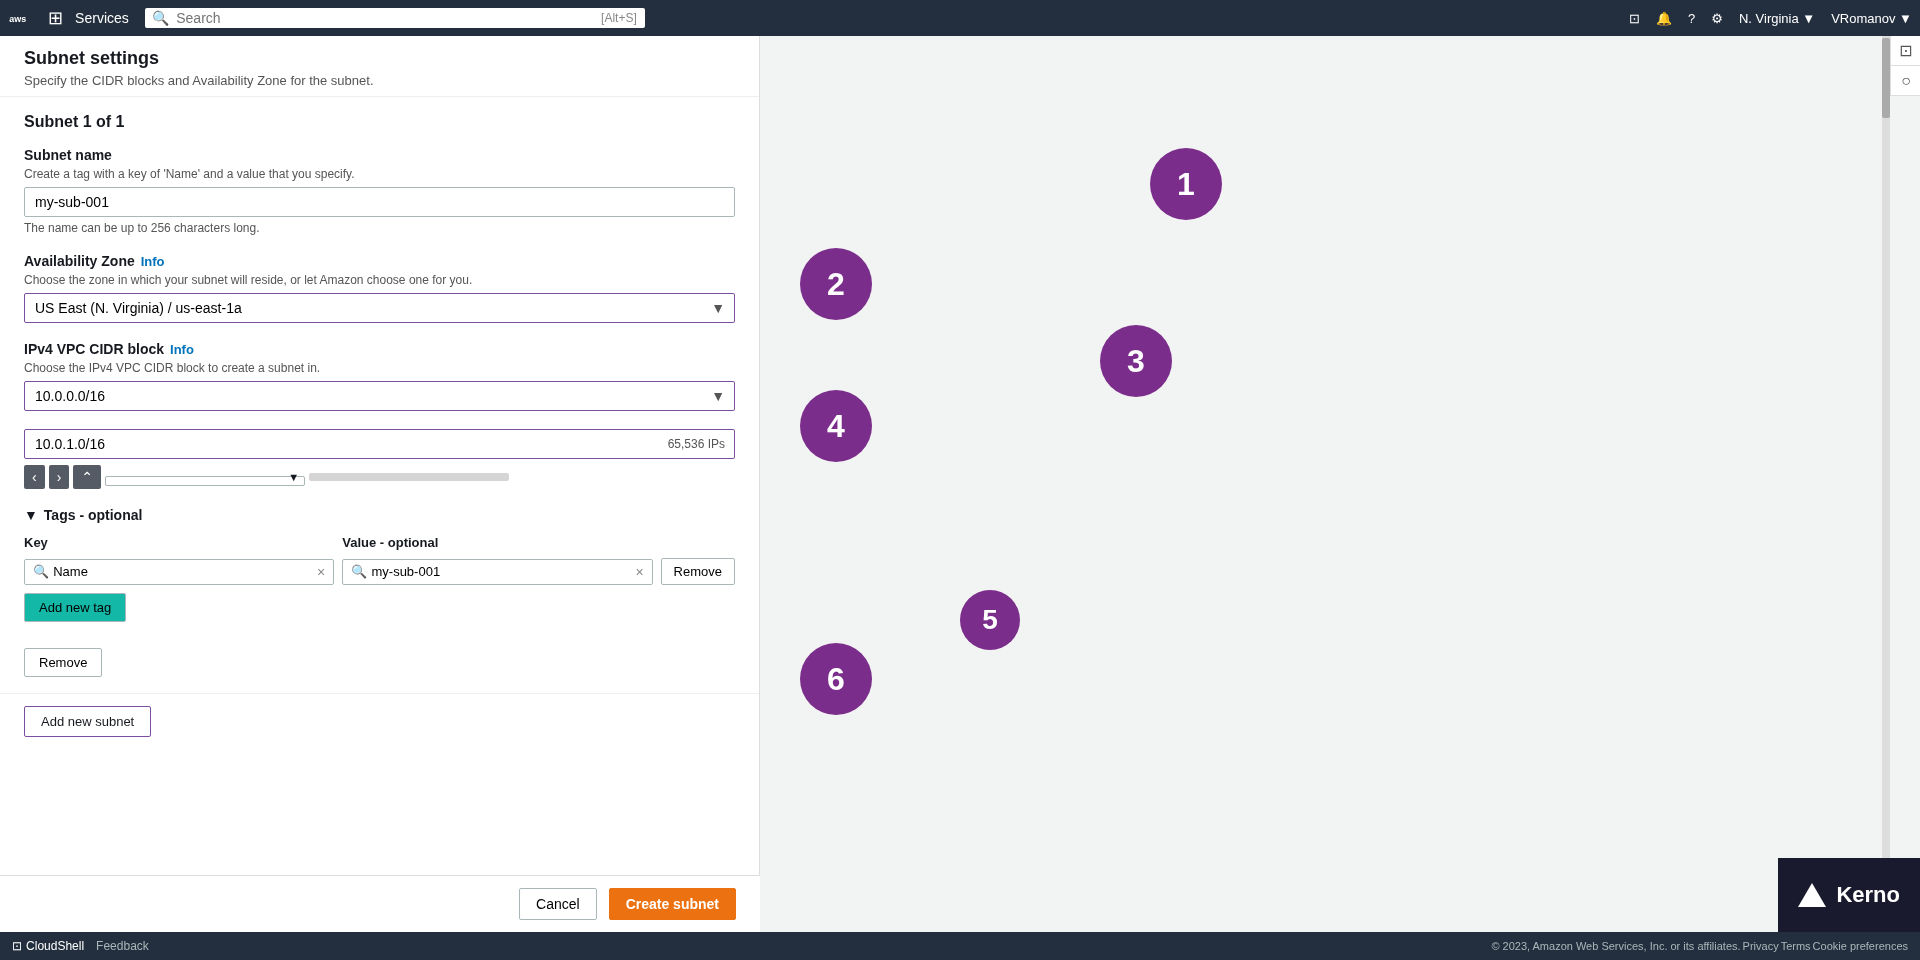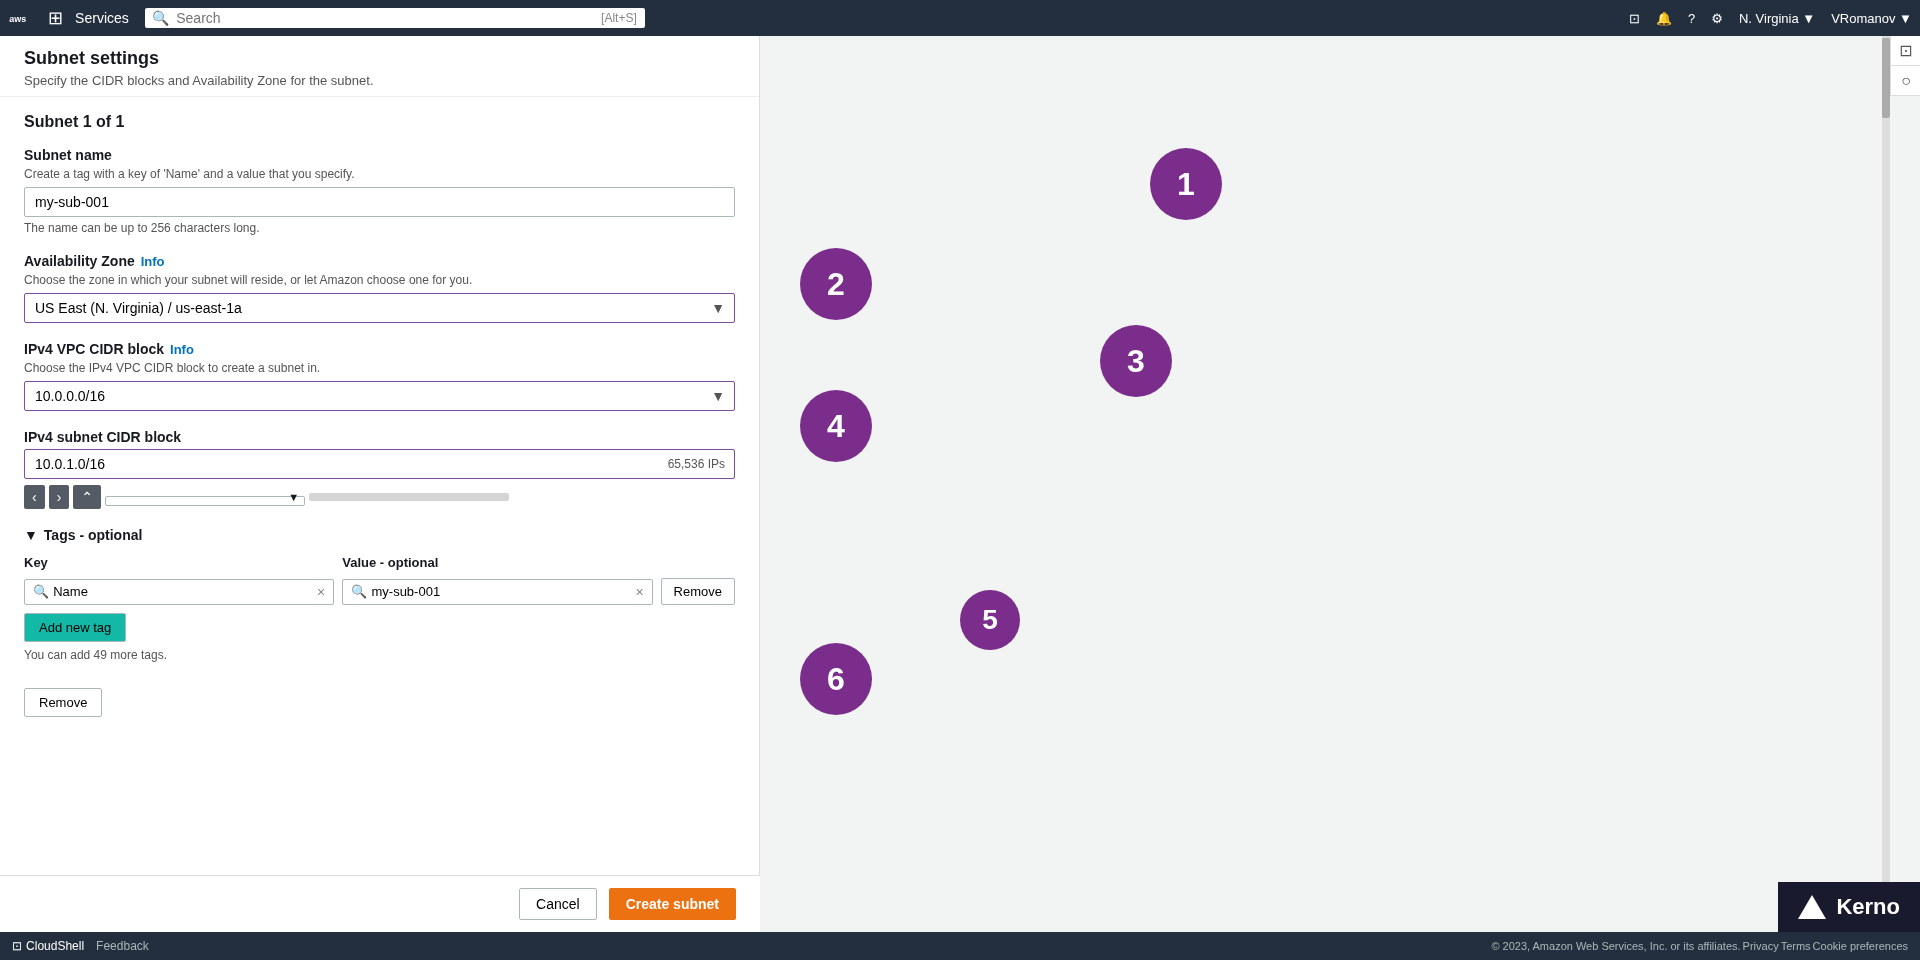--- a/index.html
+++ b/index.html
@@ -203,21 +203,21 @@
       background: #7b2d8b;
       display: flex; align-items: center; justify-content: center;
       color: #fff; font-size: 32px; font-weight: 700;
       pointer-events: none; z-index: 10;
     }
 
     
     .kerno-watermark {
       position: fixed; bottom: 28px; right: 0;
       background: #1a1a2e; color: #fff;
-      padding: 12px 20px; display: flex; align-items: center; gap: 10px;
+      padding: 24px 20px; display: flex; align-items: center; gap: 10px;
       font-size: 22px; font-weight: 700; z-index: 200;
     }
     .kerno-logo-triangle {
       width: 0; height: 0;
       border-left: 14px solid transparent;
       border-right: 14px solid transparent;
       border-bottom: 24px solid #fff;
     }
   </style>
 </head>
@@ -295,21 +295,20 @@
         <div class="select-wrapper">
           <select class="field-select">
             <option>10.0.0.0/16</option>
           </select>
           <span class="select-arrow">▼</span>
         </div>
       </div>
 
       
       <div class="field-group">
-        <div class="field-label">IPv4 subnet CIDR block</div>
         <div class="cidr-input-wrapper">
           <input class="cidr-input" type="text" value="10.0.1.0/16" style="">
           <span class="cidr-count">65,536 IPs</span>
         </div>
         <div class="cidr-controls">
           <button class="cidr-btn">‹</button>
           <button class="cidr-btn">›</button>
           <button class="cidr-btn">⌃</button>
           <div style="position:relative;flex:1;max-width:200px;">
             <button style="background:#fff;border:1px solid #aab7b8;border-radius:2px;padding:4px 24px 4px 8px;font-size:13px;cursor:pointer;width:100%;"></button>
@@ -337,27 +336,29 @@
           </div>
 
           <div class="tag-input-wrapper">
             <span style="color:#888;margin-right:4px;font-size:13px;">🔍</span>
             <input type="text" value="my-sub-001" style="">
             <span class="tag-clear">×</span>
           </div>
           <button class="remove-btn">Remove</button>
         </div>
         <button class="add-tag-btn">Add new tag</button>
-        <div class="tag-limit-note">You can add 49 more tags.</div>
       </div>
 
       
       <button class="remove-subnet-btn">Remove</button>
     </div>
 
+    <div class="add-subnet-section">
+      <button class="add-subnet-btn">Add new subnet</button>
+    </div>
 
     <div style="height: 60px;"></div>
   </div>
 
   <div class="right-panel">
 
     <div class="num-circle" style="left: calc(760px - 370px); top: calc(148px - 36px);">
       <span>1</span>
     </div>
 

